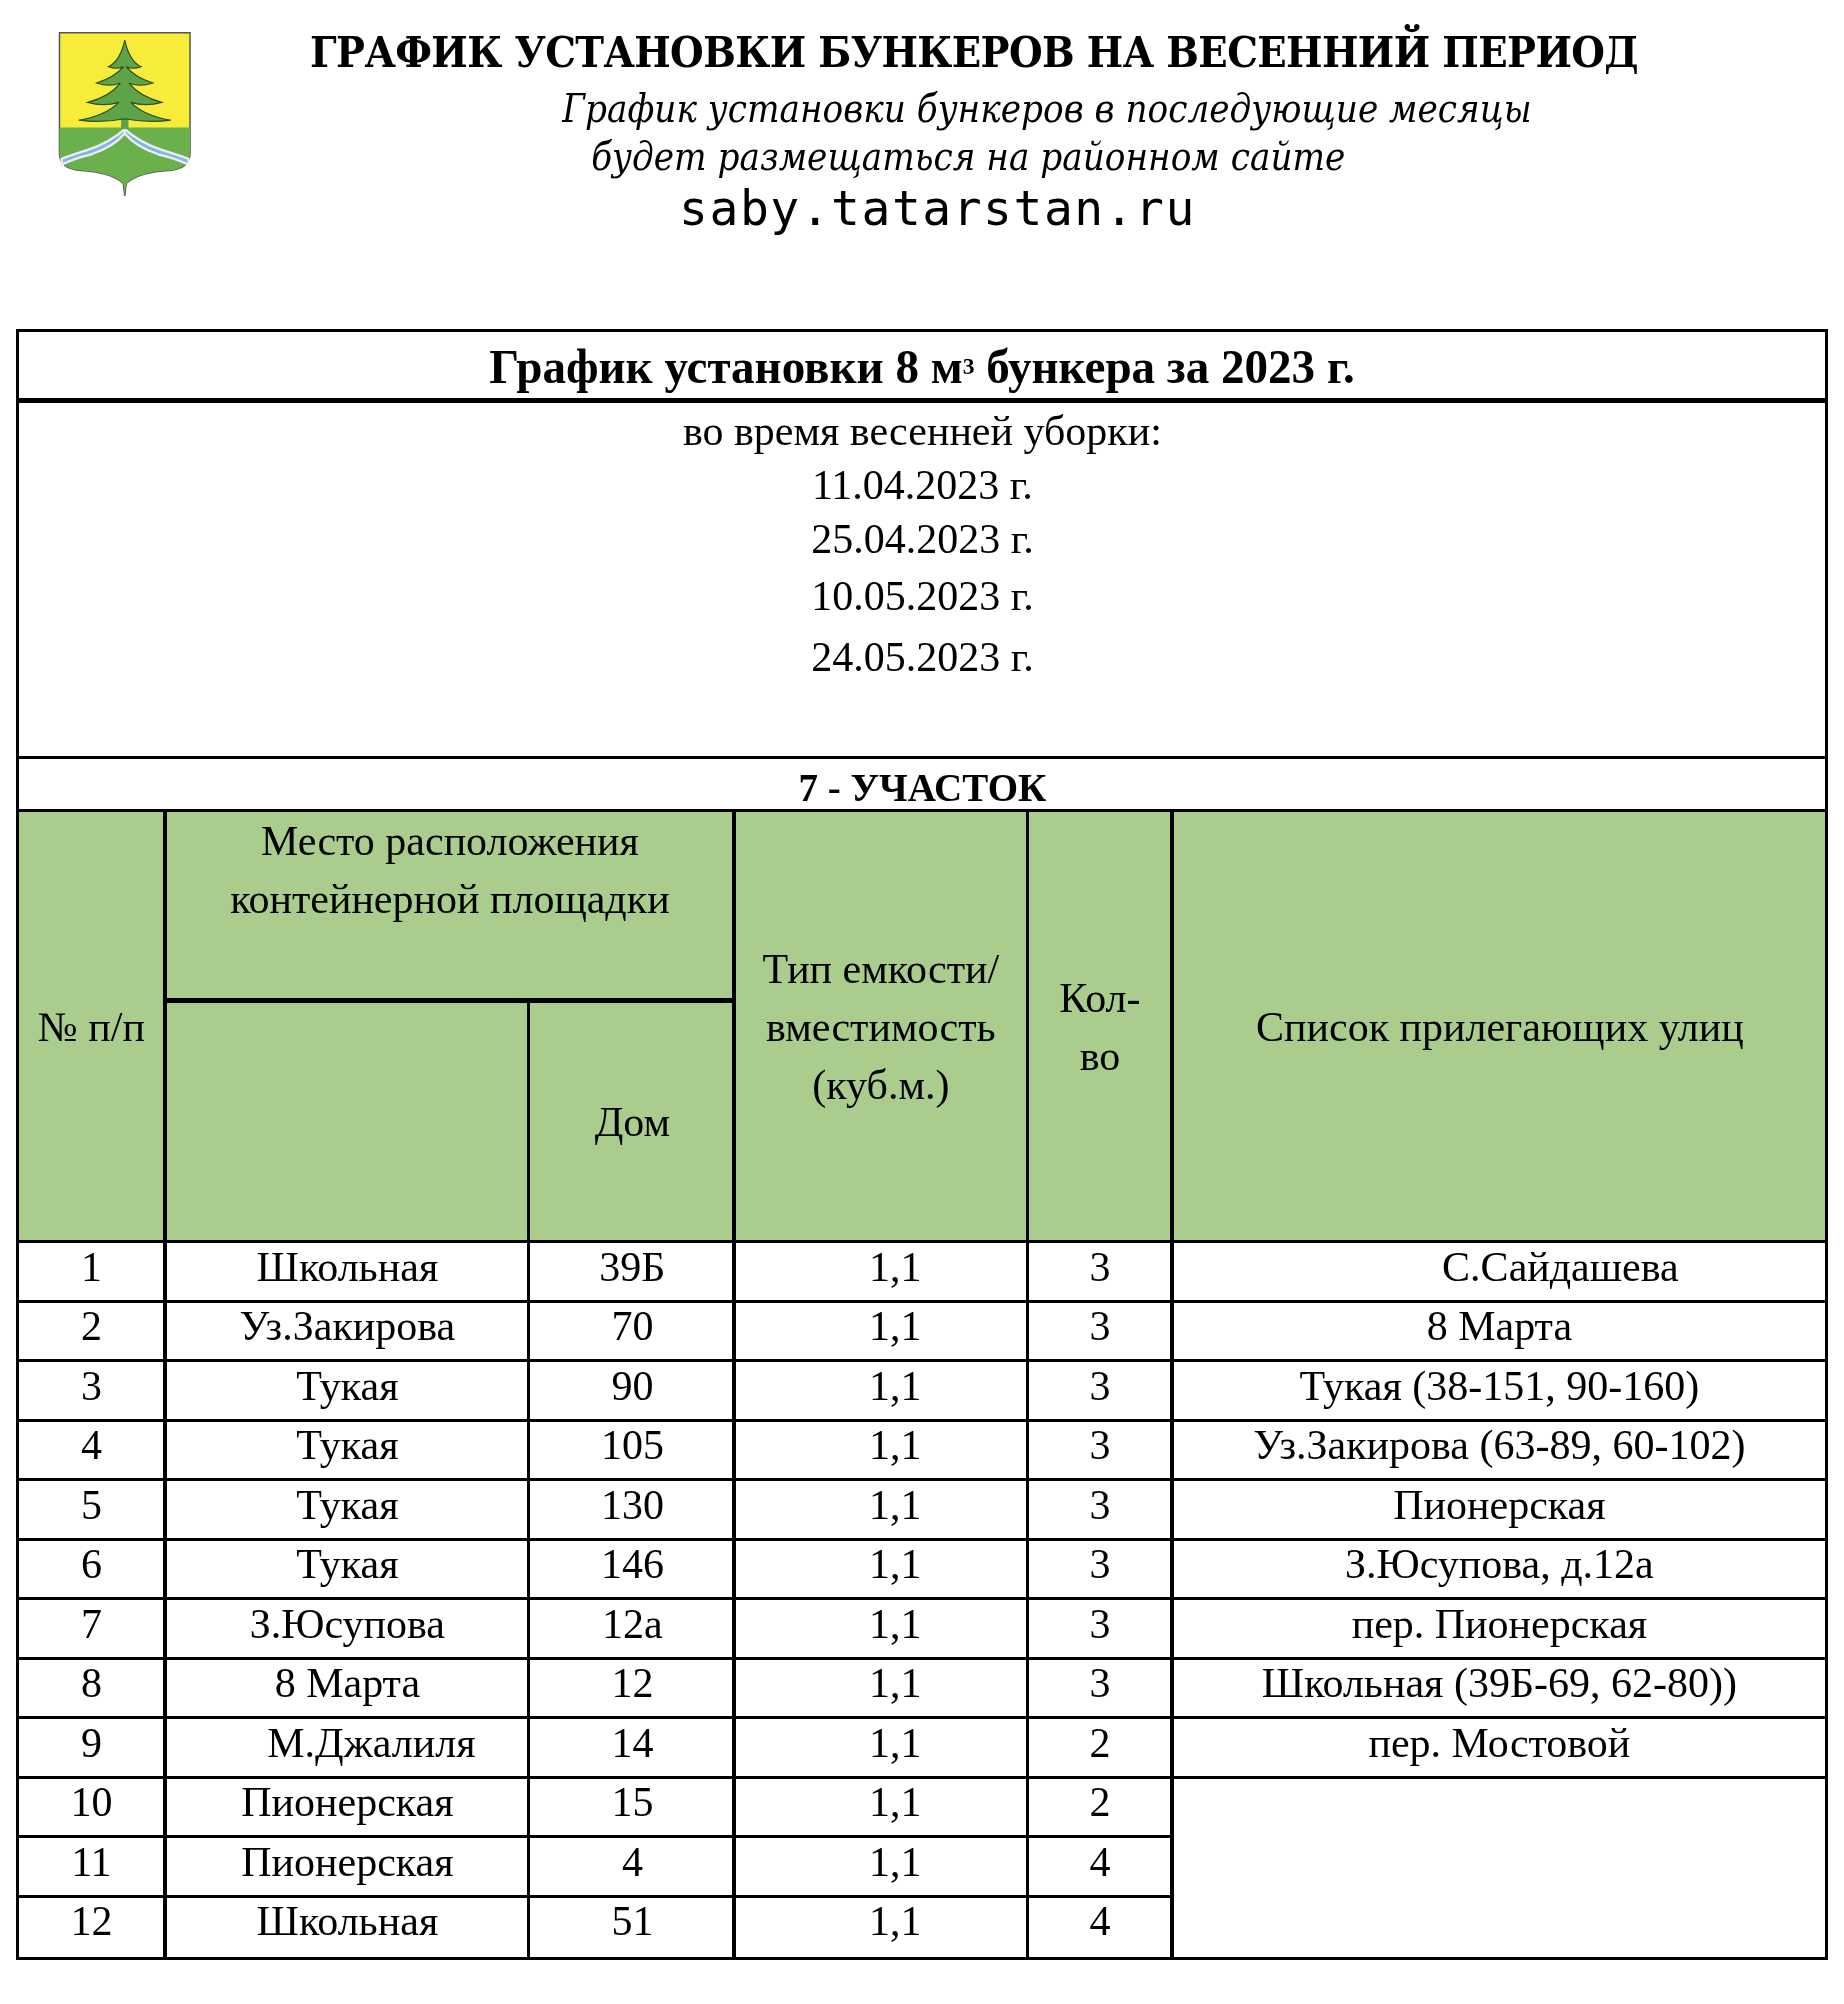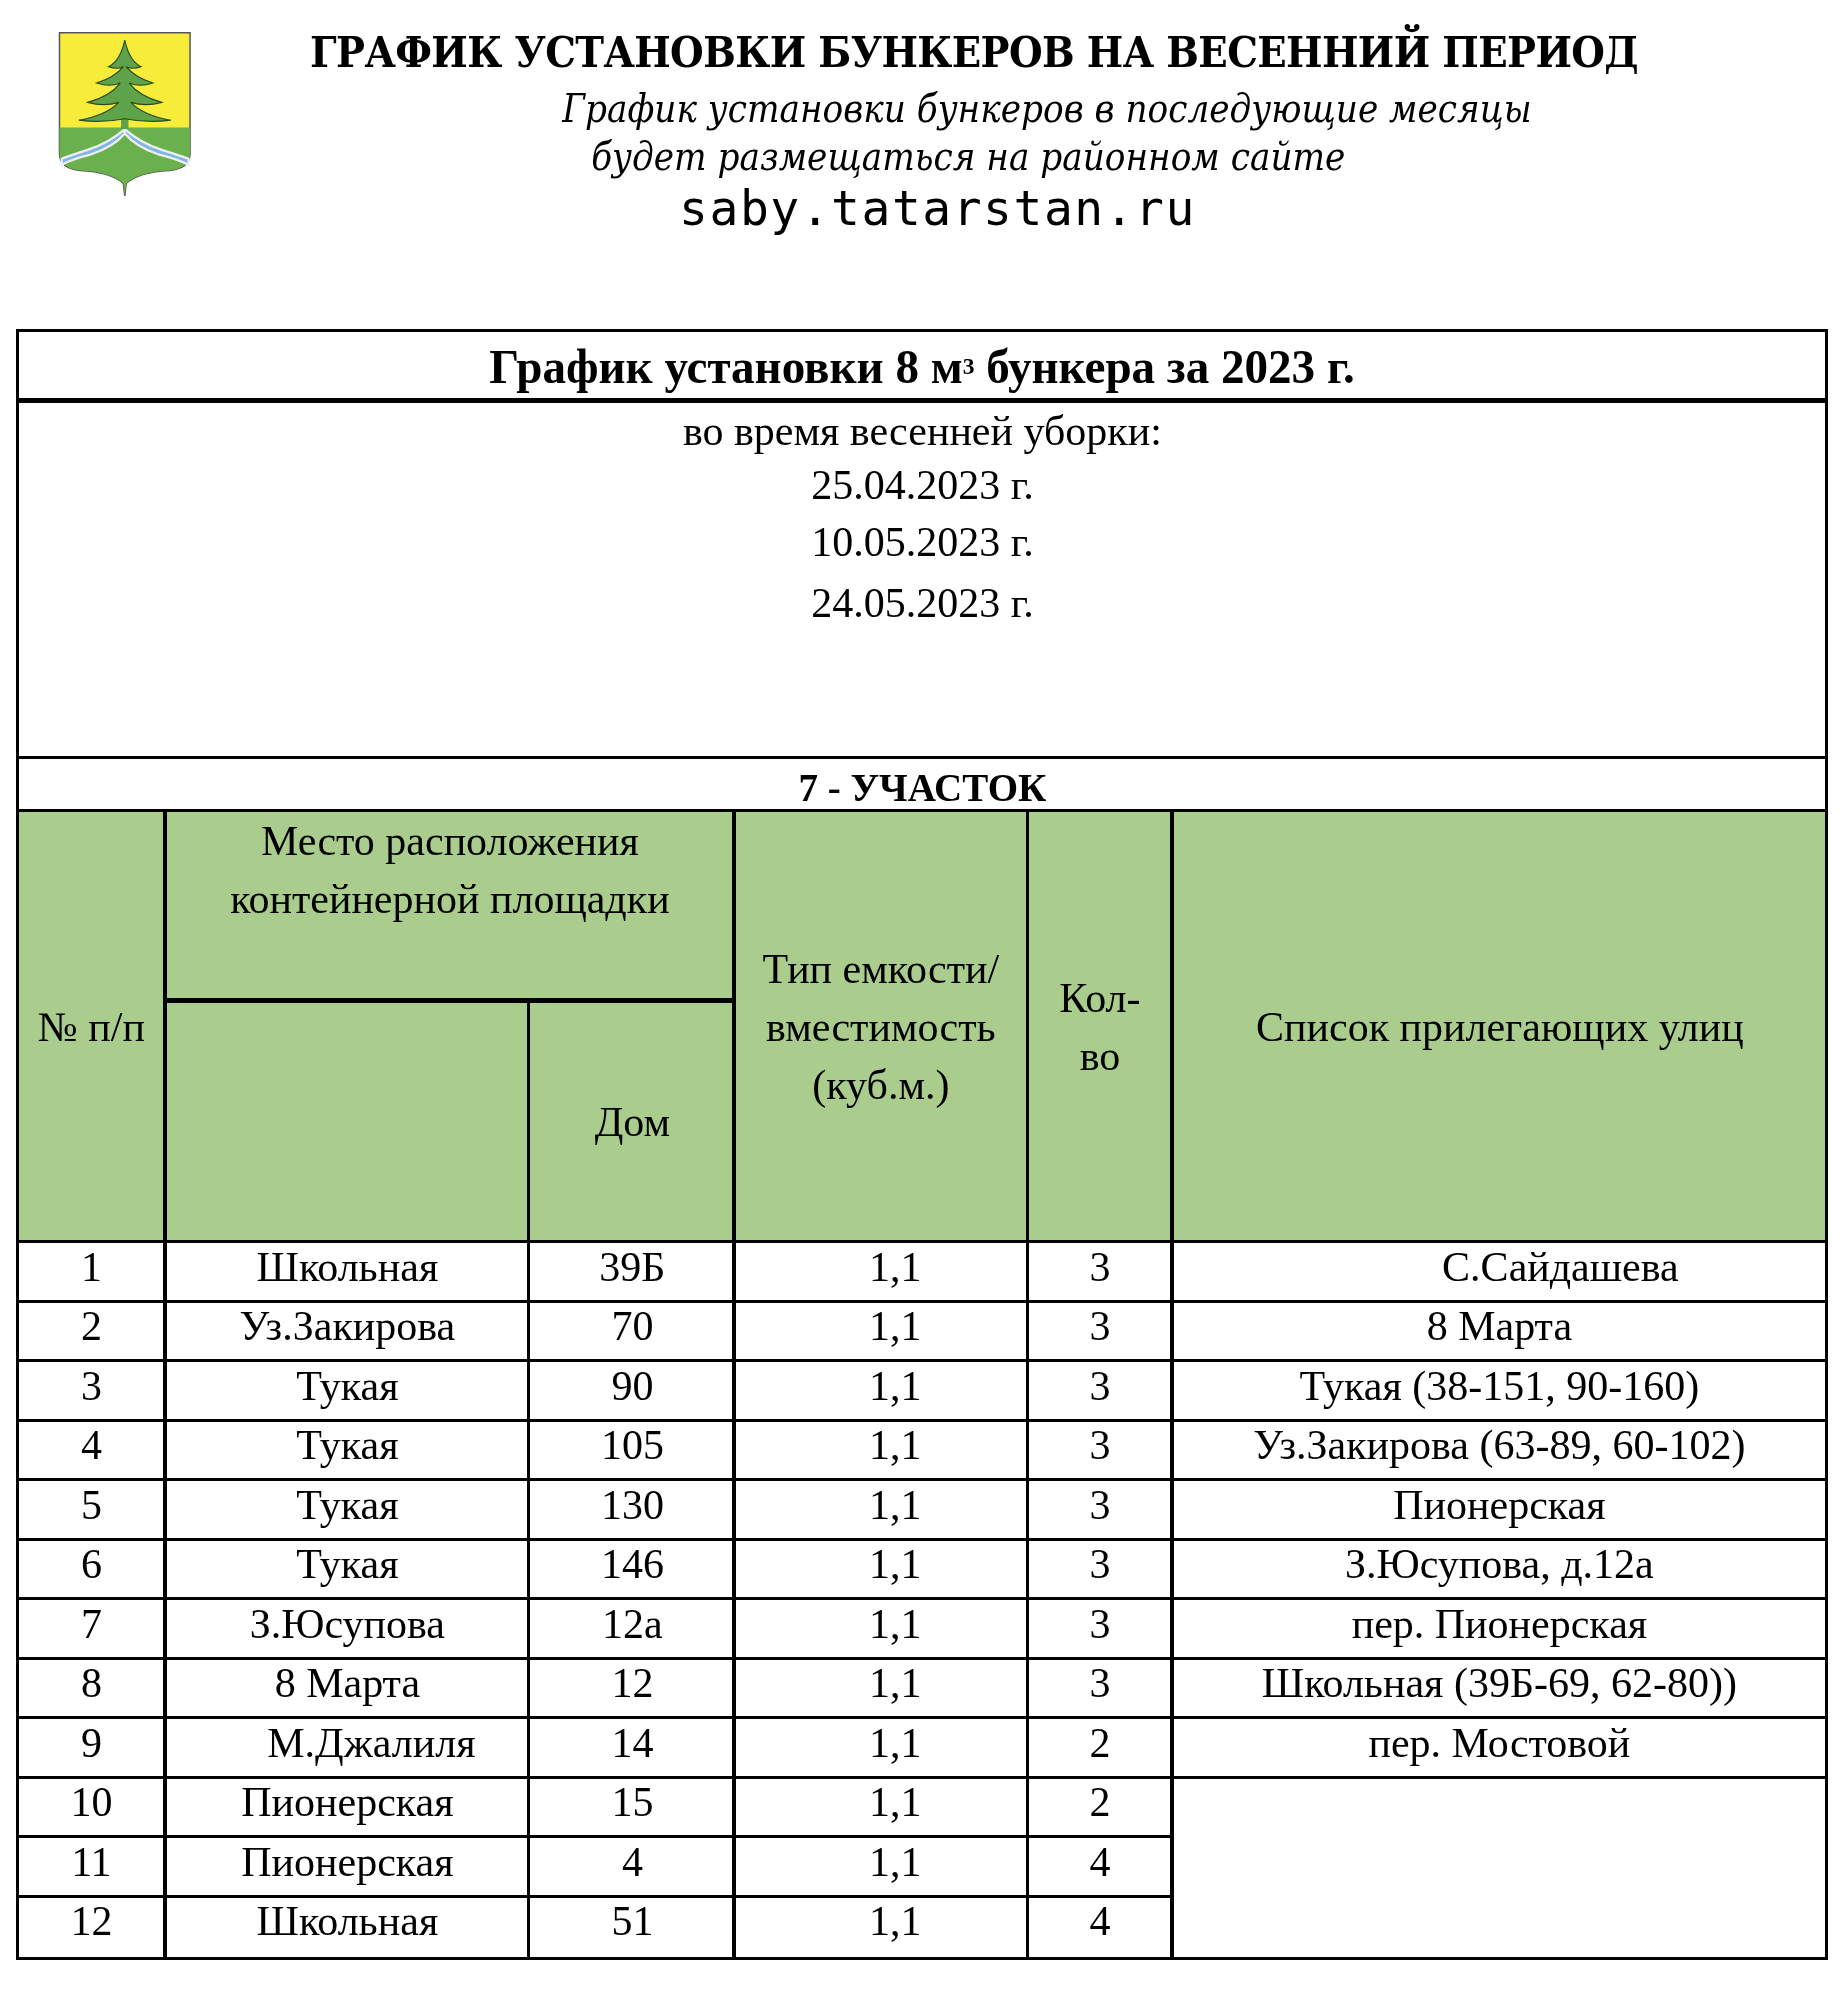--- a/index.html
+++ b/index.html
@@ -70,20 +70,21 @@
 
   <div class="title-row">
     <span>График установки 8 м</span>
       <sup>3</sup>
       <span style="white-space:pre"> бункера за 2023 г.</span>
   </div>
   <div class="hline" style="top:66px;height:4.5px"></div>
 
   <div class="dates-block">
     <div class="lead">во время весенней уборки:</div>
+    <div class="date" style="line-height:54px">11.04.2023 г.</div>
     <div class="date" style="line-height:54px">25.04.2023 г.</div>
     <div class="date">10.05.2023 г.</div>
     <div class="date">24.05.2023 г.</div>
   </div>
   <div class="hline" style="top:424px;height:3px"></div>
 
   <div class="section-row">7 - УЧАСТОК</div>
   <div class="hline" style="top:477px;height:3px"></div>
 
   <div class="abs green" style="left:0;right:0;top:480px;height:430px"></div>

